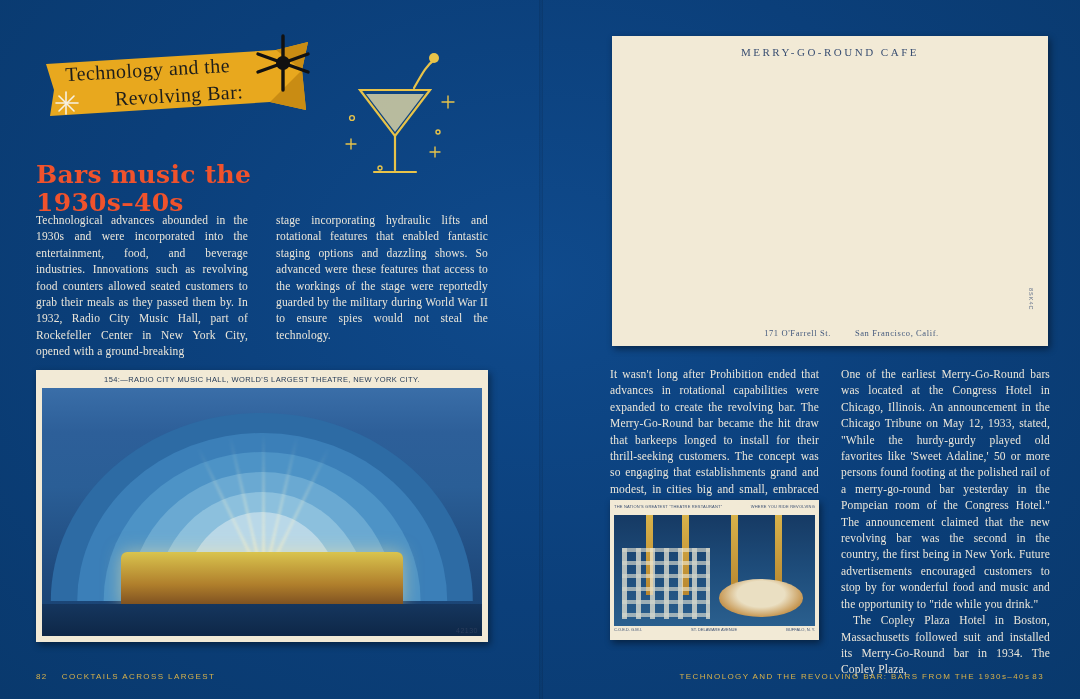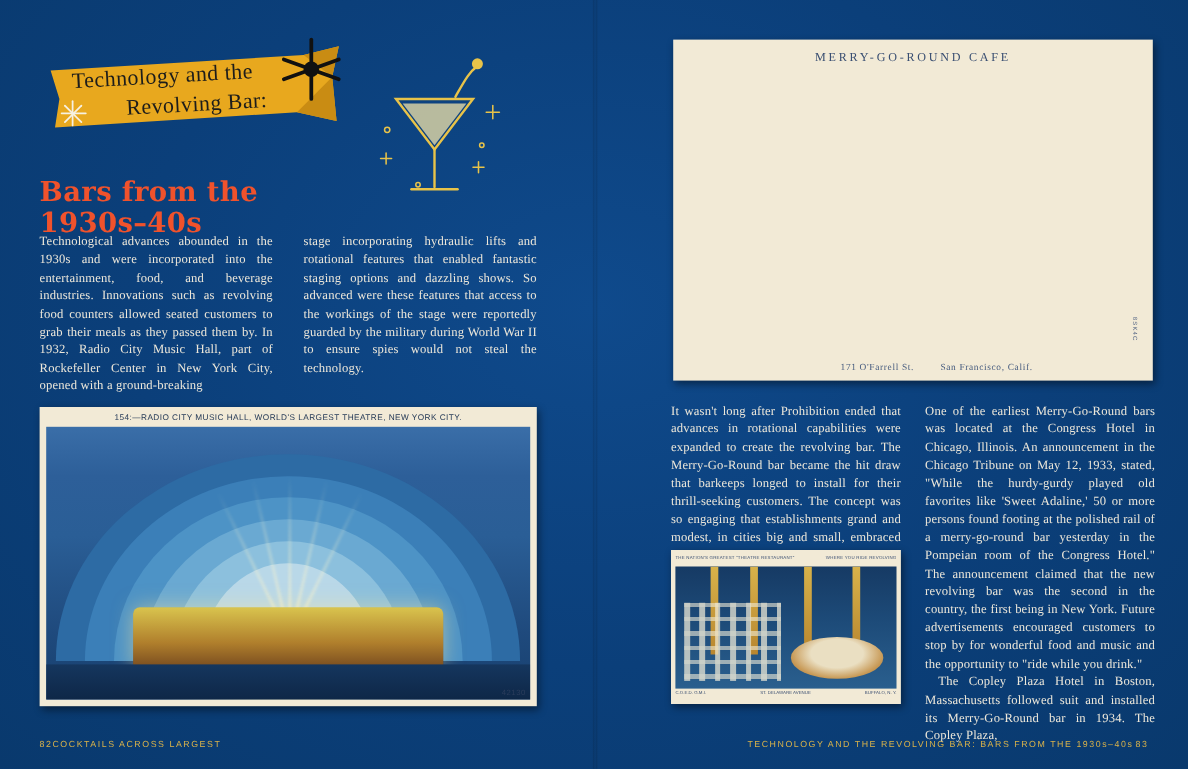--- a/index.html
+++ b/index.html
@@ -240,21 +240,21 @@
     font-family:"Liberation Sans", sans-serif;
     font-size:4px;color:#3b4f72;
   }
 
   
   .folio{
     position:absolute;bottom:18px;
     font-family:"Liberation Sans", sans-serif;
     font-size:8px;letter-spacing:1.4px;color:#d9b24a;
   }
-  #folio-left{left:36px;display:flex;align-items:center;}
+  #folio-left{left:36px;display:flex;gap:14px;align-items:center;}
   #folio-right{right:36px;display:flex;gap:2px;align-items:center;}
   .folio .num{color:#d9b24a;}
   .folio .txt{color:#d9b24a;}
 </style>
 </head>
 <body>
 
 <div class="page-bg"></div>
 <div class="gutter"></div>
 
@@ -306,21 +306,21 @@
           <line x1="21" y1="91" x2="21" y2="101"></line>
         <line x1="100" y1="104" x2="110" y2="104"></line>
           <line x1="105" y1="99" x2="105" y2="109"></line>
         <circle cx="22" cy="70" r="2.4" fill="none"></circle>
         <circle cx="108" cy="84" r="2" fill="none"></circle>
         <circle cx="50" cy="120" r="2" fill="none"></circle>
       </g>
     </svg>
   </div>
 
-  <h1 class="headline">Bars from the 1930s–40s</h1>
+  <h1 class="headline">Bars music the 1930s–40s</h1>
 
   <div class="cols">
     <div class="col">
       <p>Technological advances abounded in the 1930s and were incorporated into the entertainment, food, and beverage industries. Innovations such as revolving food counters allowed seated customers to grab their meals as they passed them by. In 1932, Radio City Music Hall, part of Rockefeller Center in New York City, opened with a ground-breaking</p>
     </div>
     <div class="col">
       <p>stage incorporating hydraulic lifts and rotational features that enabled fantastic staging options and dazzling shows. So advanced were these features that access to the workings of the stage were reportedly guarded by the military during World War II to ensure spies would not steal the technology.</p>
     </div>
   </div>
 

